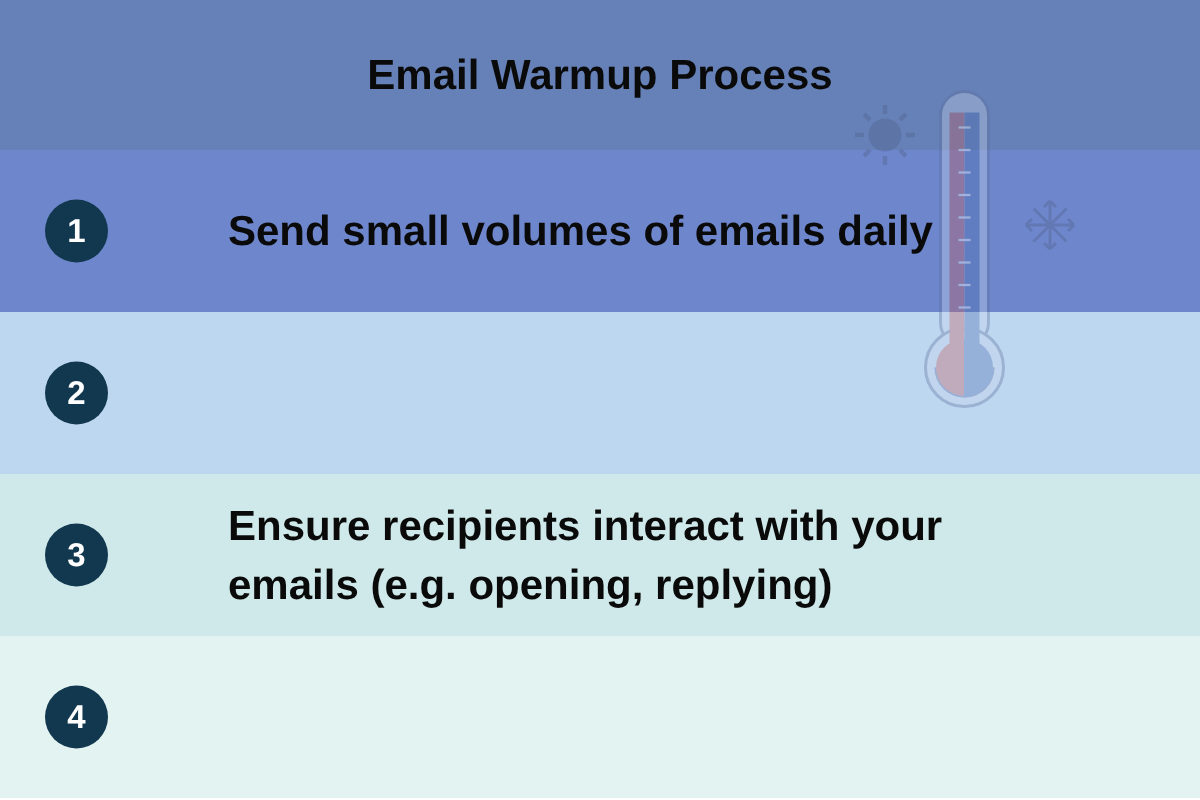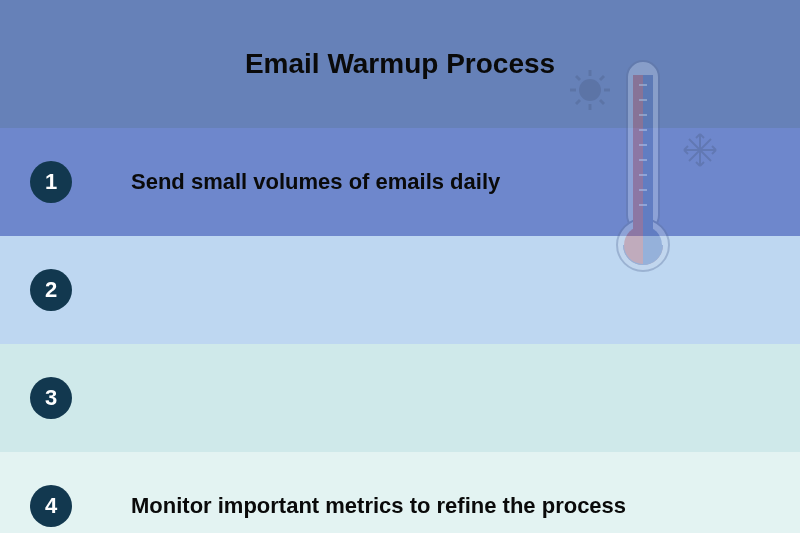--- a/index.html
+++ b/index.html
@@ -4,21 +4,21 @@
 <style>
 * { margin: 0; padding: 0; box-sizing: border-box; }
 body {
   width: 800px;
   height: 533px;
   font-family: Arial, Helvetica, sans-serif;
   overflow: hidden;
   position: relative;
 }
 .header {
-  height: 128px;
+  height: 100px;
   background: #6681b8;
   display: flex;
   align-items: center;
   justify-content: center;
 }
 .title {
   font-size: 28px;
   font-weight: 900;
   color: #0a0a0a;
 }
@@ -40,22 +40,22 @@
   background: #12384f;
   color: #fff;
   font-size: 22px;
   font-weight: 700;
   display: flex;
   align-items: center;
   justify-content: center;
   flex-shrink: 0;
 }
 .text {
-  margin-left: 59px;
-  font-size: 22px;
+  margin-left: 80px;
+  font-size: 28px;
   font-weight: 700;
   color: #0a0a0a;
   line-height: 1.4;
   max-width: 530px;
 }
 .thermo-wrap {
   position: absolute;
   top: 55px;
   right: 75px;
   width: 160px;
@@ -75,25 +75,25 @@
   <div class="badge">1</div>
   <div class="text">Send small volumes of emails daily</div>
 </div>
 
 <div class="row row-2">
   <div class="badge">2</div>
 </div>
 
 <div class="row row-3">
   <div class="badge">3</div>
+  <div class="text">Ensure recipients interact with your emails (e.g. opening, replying)</div>
 </div>
 
 <div class="row row-4">
   <div class="badge">4</div>
-  <div class="text">Monitor important metrics to refine the process</div>
 </div>
 
 <div class="thermo-wrap">
   <svg viewBox="0 0 160 230" width="160" height="230">
 
     <g transform="translate(25,35)">
       <circle cx="0" cy="0" r="11" fill="#4a5d87"></circle>
       <g stroke="#4a5d87" stroke-width="3">
         <line x1="0" y1="-20" x2="0" y2="-14"></line>
         <line x1="0" y1="20" x2="0" y2="14"></line>

